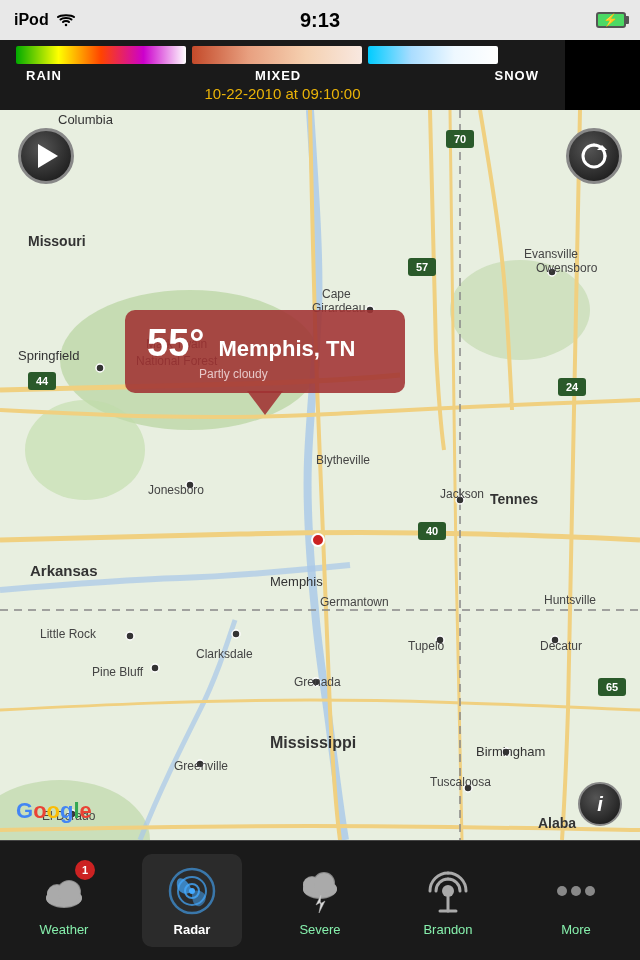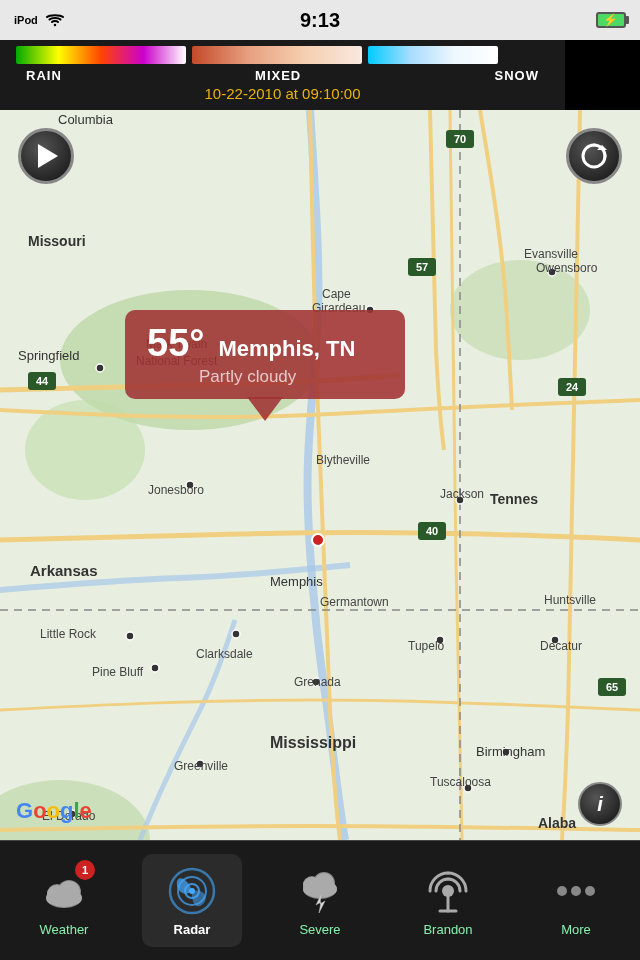--- a/index.html
+++ b/index.html
@@ -23,21 +23,21 @@
       padding: 0 14px;
       position: relative;
       z-index: 100;
     }
     .status-left {
       display: flex;
       align-items: center;
       gap: 6px;
     }
     .status-ipod {
-      font-size: 11px;
+      font-size: 16px;
       font-weight: bold;
       color: #000;
     }
     .status-time {
       font-size: 20px;
       font-weight: bold;
       color: #000;
       position: absolute;
       left: 50%;
       transform: translateX(-50%);
@@ -271,21 +271,21 @@
       font-size: 38px;
       font-weight: bold;
       color: #fff;
     }
     .callout-city {
       font-size: 22px;
       font-weight: bold;
       color: #fff;
     }
     .callout-condition {
-      font-size: 17px;
+      font-size: 12px;
       color: #e8c8c8;
       margin-top: 2px;
       padding-left: 52px;
     }
 
     
     #tab-bar {
       width: 640px;
       height: 120px;
       background: #1a1a1a;

